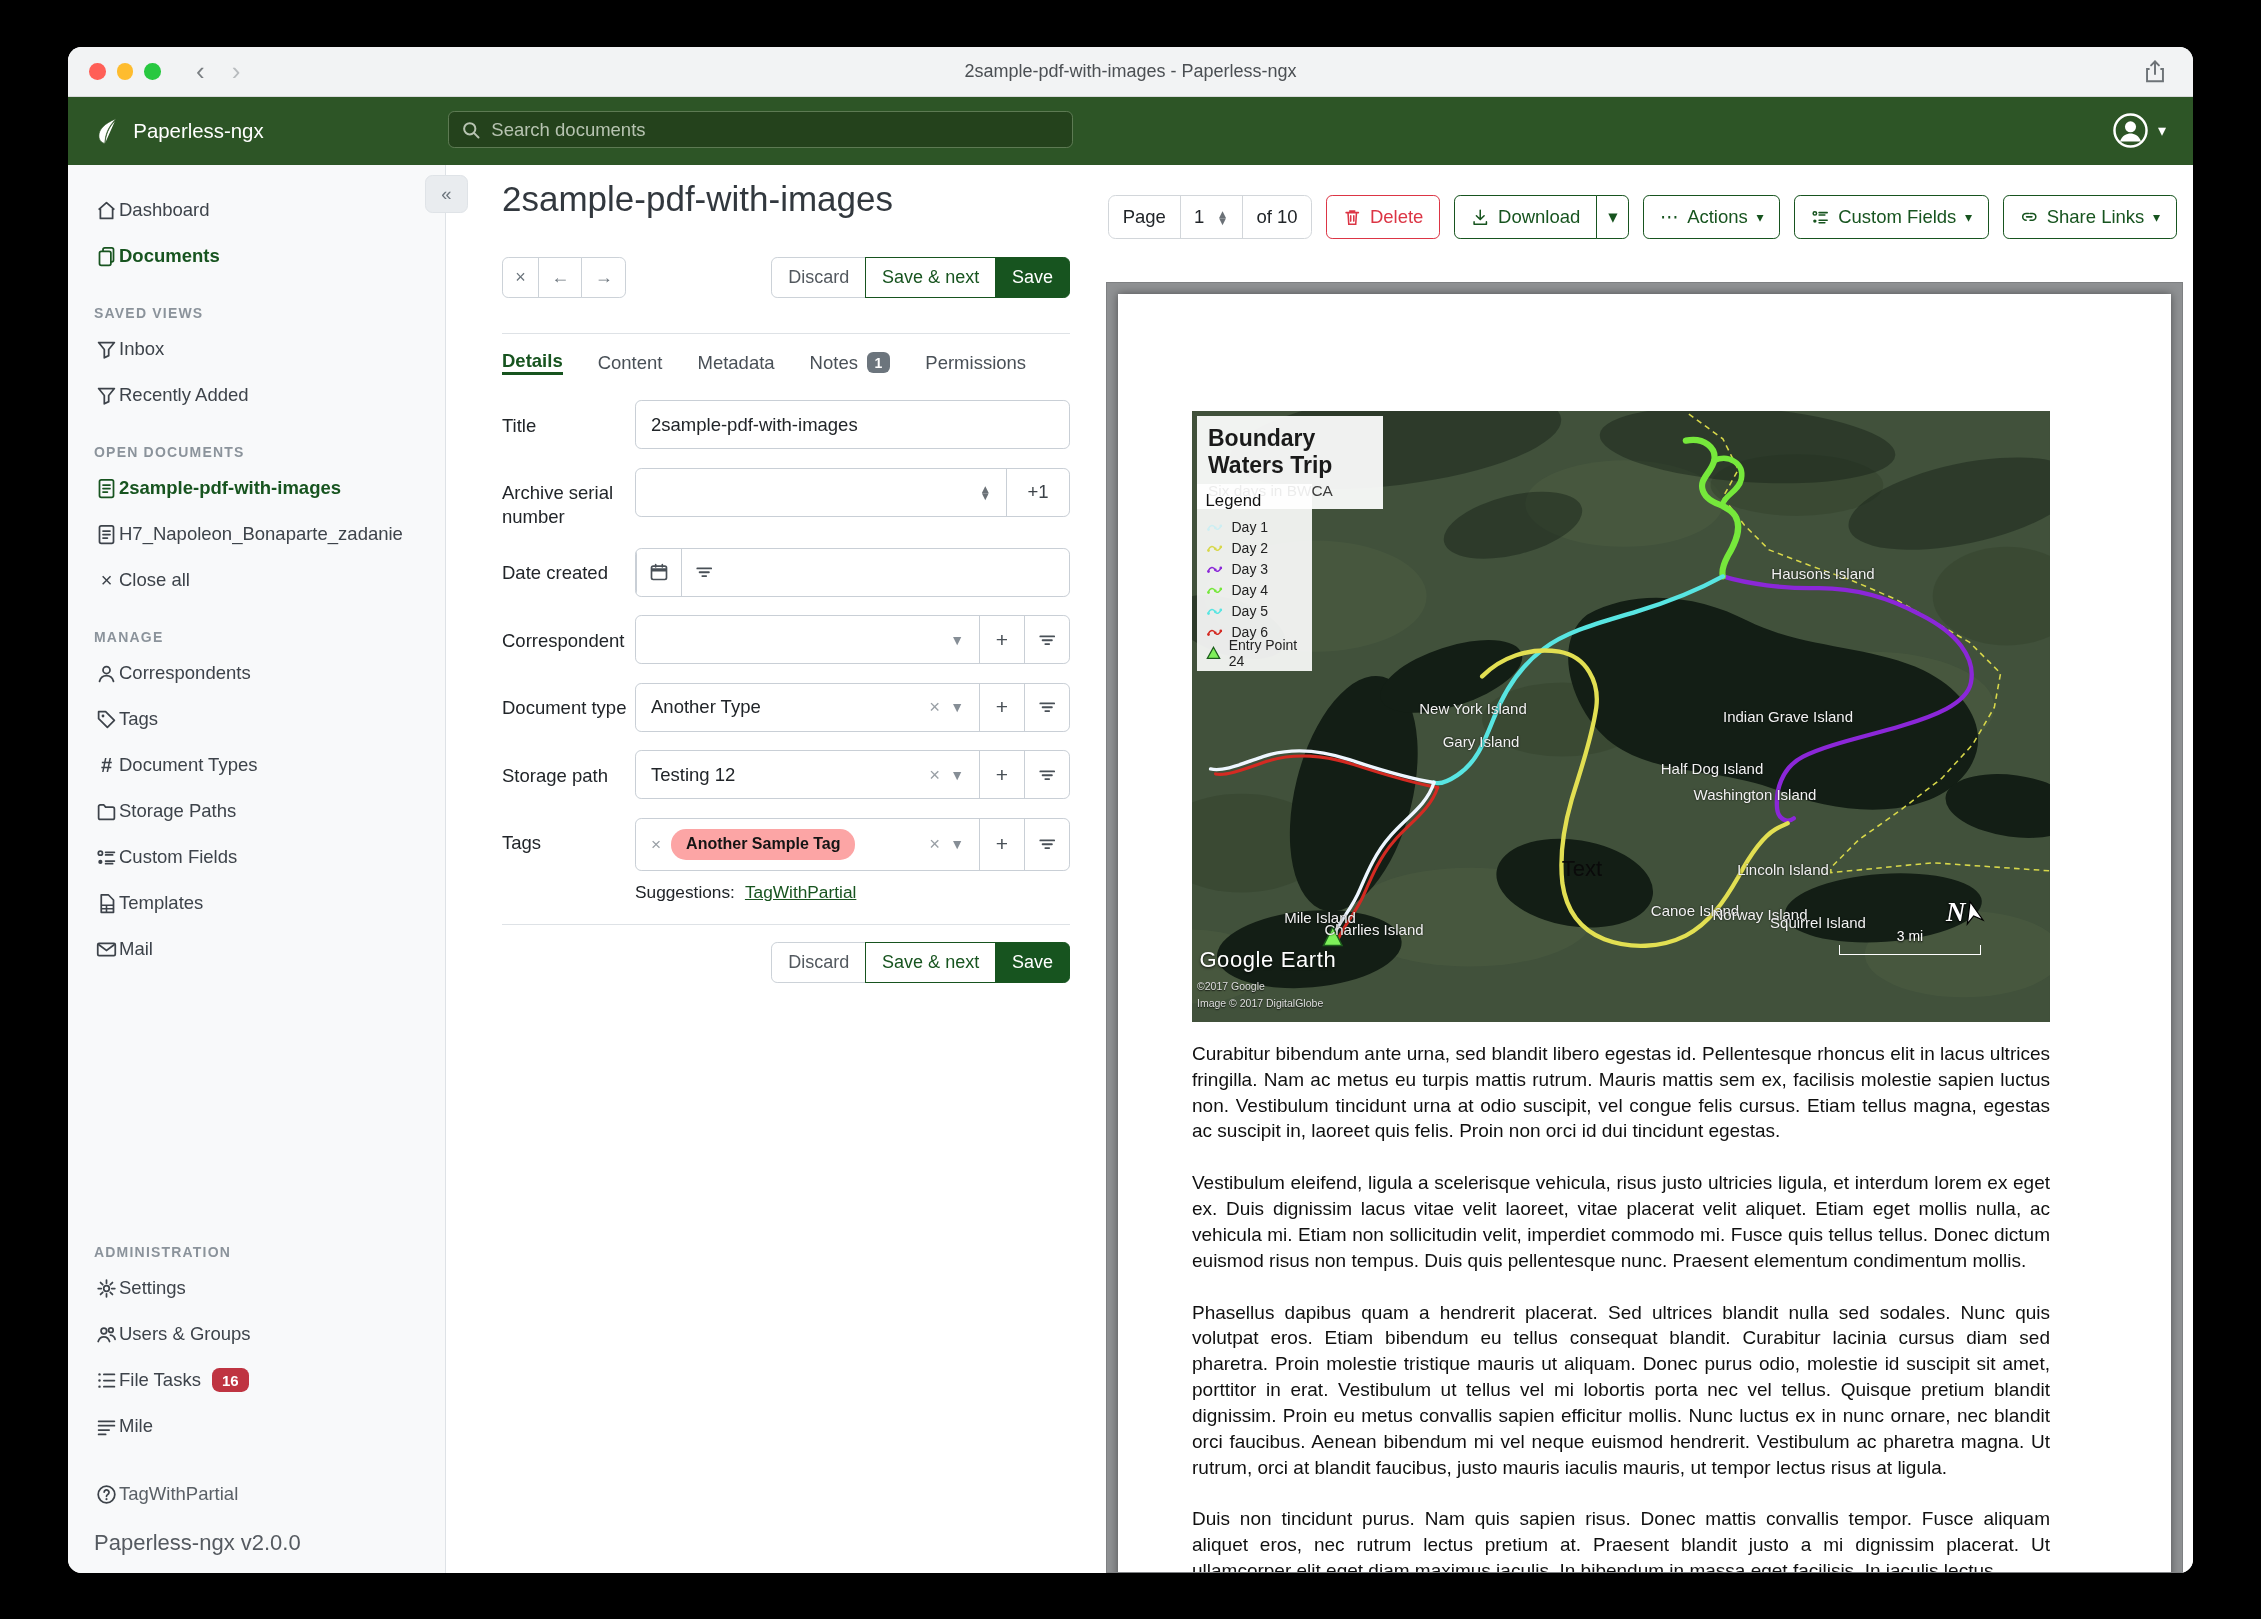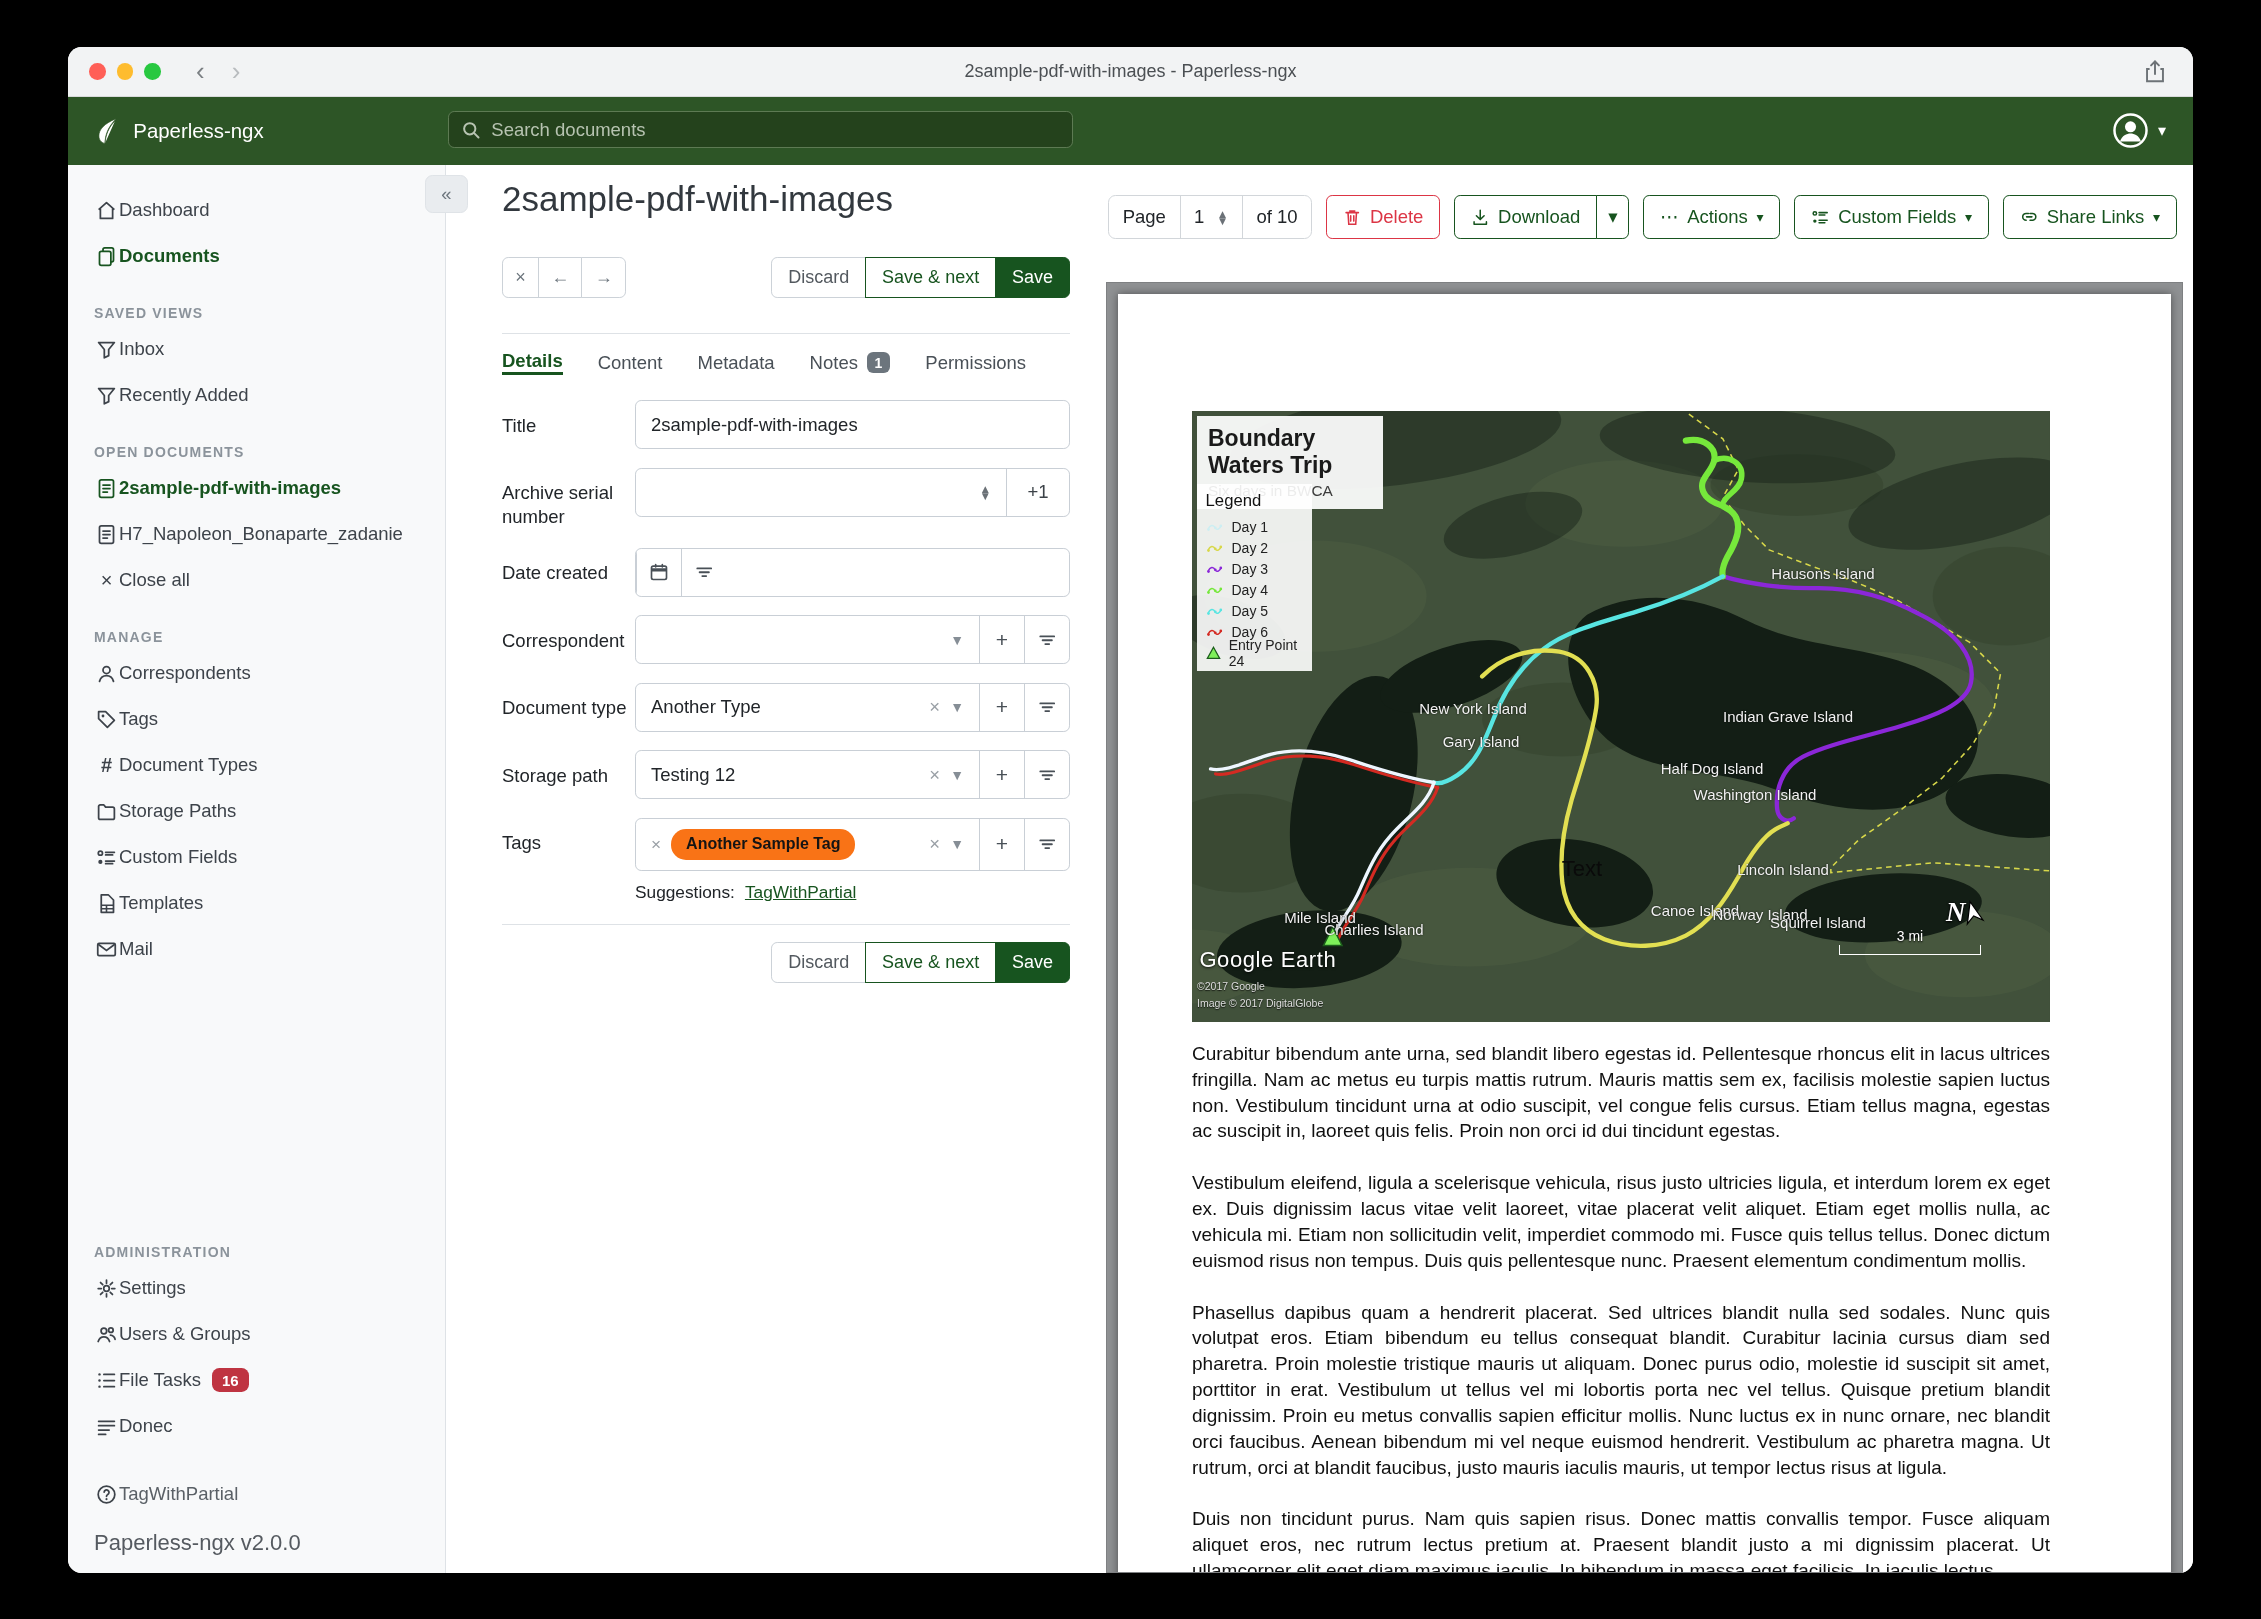--- a/index.html
+++ b/index.html
@@ -336,21 +336,21 @@
         </span>
         <span>File Tasks</span>
         <span class="badge-red">16</span>
       </div>
       <div class="sb-item">
         <span class="ic">
           <svg class="ic-s" width="21" height="21" viewBox="0 0 24 24">
               <path d="M3 6 H21 M3 11 H21 M3 16 H15 M3 21 H11" stroke="currentColor" stroke-width="2" stroke-linecap="round"></path>
             </svg>
         </span>
-        <span>Donec</span>
+        <span>Mile</span>
       </div>
 
       <div class="sb-footer">
         <div class="sb-item" style="color:#5a6066;">
           <span class="ic">
             <svg class="ic-s" width="21" height="21" viewBox="0 0 24 24">
                 <circle cx="12" cy="12" r="9.5" fill="none" stroke="currentColor" stroke-width="2"></circle>
                 <path d="M9.3 9.3 a2.8 2.8 0 1 1 3.9 2.9 c-.8.4-1.2 1-1.2 1.9" fill="none" stroke="currentColor" stroke-width="2" stroke-linecap="round"></path>
                 <circle cx="12" cy="17.3" r="1.2" fill="currentColor"></circle>
               </svg>
@@ -545,21 +545,21 @@
                 </svg>
             </div>
           </div>
         </div>
 
         <div class="frm-row">
           <div class="frm-label">Tags</div>
           <div class="fieldbox" style="height:53px;">
             <div class="fb-main">
               <span class="mut" style="font-size:17.3px;cursor:pointer;">×</span>
-              <span class="chip" style="background-color: #f97316;">Another Sample Tag</span>
+              <span class="chip" style="background-color: #fca5a5;">Another Sample Tag</span>
               <span class="sel-x">×</span>
               <span class="sel-caret">▼</span>
             </div>
             <div class="fb-cell w72" style="font-size:21px;">+</div>
             <div class="fb-cell w72">
               <svg class="ic-s" width="18.5" height="18.5" viewBox="0 0 24 24">
                   <path d="M3 7 H21 M6 12 H18 M9.5 17 H14.5" stroke="#495057" stroke-width="2.4" stroke-linecap="round"></path>
                 </svg>
             </div>
           </div>

